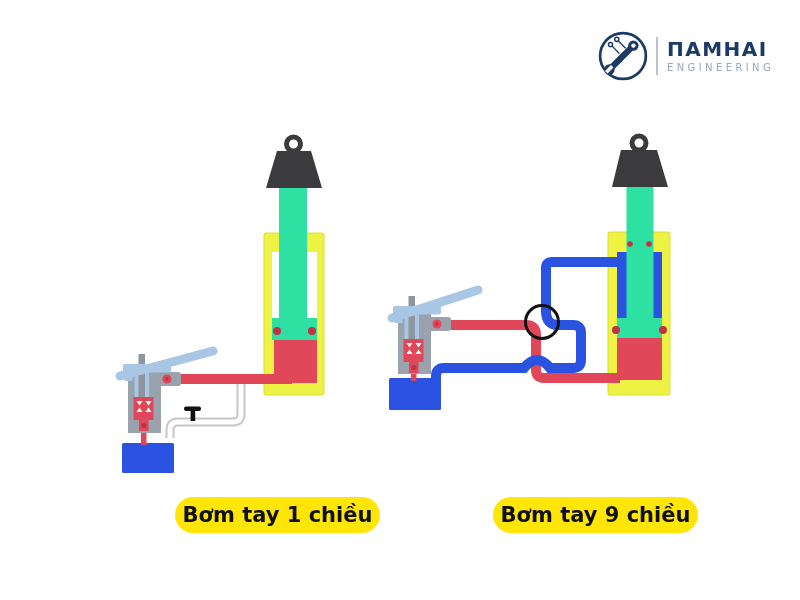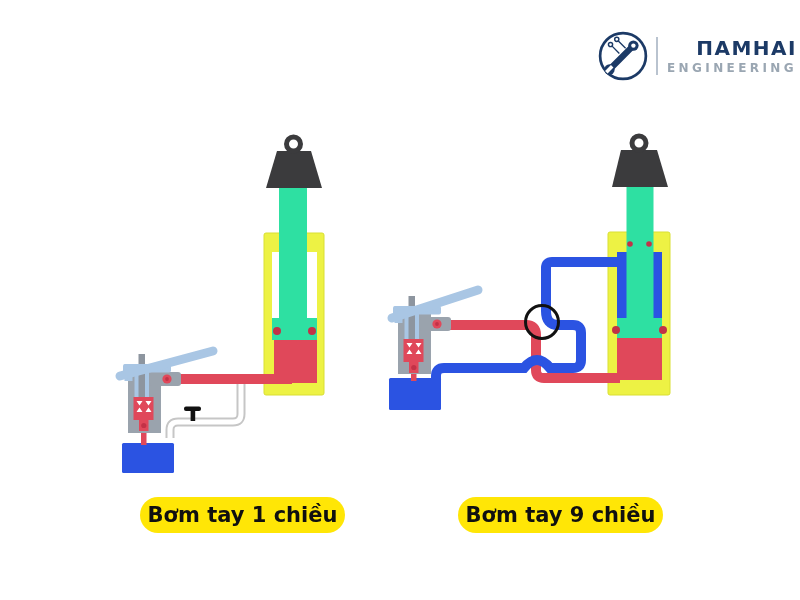--- a/index.html
+++ b/index.html
@@ -1,33 +1,33 @@
 <!DOCTYPE html>
 <html style="--rod-green: #2ee0a2; --fluid-red: #e0485a; --seal-red: #c23247; --cyl-yellow: #edf244; --cyl-yellow-edge: #d9df33; --label-yellow: #ffe606; --fluid-blue: #2b53e2; --handle-blue: #a9c6e4; --body-gray: #9aa3ad; --rod-gray: #8d959f; --weight-gray: #3b3b3d; --pipe-outline: #c6c6c6; --valve-black: #111111; --brand-navy: #1c3a66; --brand-gray: #9aa6b2;"><head>
 <meta charset="utf-8">
 <style>
   html,body{margin:0;padding:0;background:#ffffff;}
   .canvas{
     position:relative;width:800px;height:600px;background:#fff;overflow:hidden;
     font-family:"DejaVu Sans","Liberation Sans",sans-serif;
   }
   
-  .logo{position:absolute;left:597px;top:30px;display:flex;align-items:center;text-align:right;}
+  .logo{position:absolute;left:597px;top:30px;display:flex;align-items:center;}
   .logo-icon{width:52px;height:52px;flex:0 0 auto;}
   .logo-divider{width:2px;height:38px;background:#b9c3cf;margin:0 9px 0 7px;}
   .logo-text{display:flex;flex-direction:column;justify-content:center;}
   .logo-name{font-size:20px;font-weight:700;letter-spacing:1.5px;color:var(--brand-navy);line-height:1;}
-  .logo-tagline{font-size:12px;font-weight:700;letter-spacing:3.4px;color:var(--brand-gray);margin-top:4px;line-height:1;}
+  .logo-tagline{font-size:10px;font-weight:400;letter-spacing:3.4px;color:var(--brand-gray);margin-top:4px;line-height:1;}
   
   .diagram{position:absolute;left:0;top:0;width:800px;height:600px;}
   
   .caption{
     position:absolute;top:497px;width:205px;height:36px;border-radius:18px;
     background:var(--label-yellow);display:flex;align-items:center;justify-content:center;
-    font-size:21px;font-weight:700;color:#101010;white-space:nowrap;
+    font-size:21px;font-weight:700;color:#101010;white-space:nowrap;margin-left:35px;
   }
   .caption.left{left:140px;}
   .caption.right{left:458px;}
 </style>
 </head>
 <body>
 
 <div class="canvas">
 
   <div class="logo">

